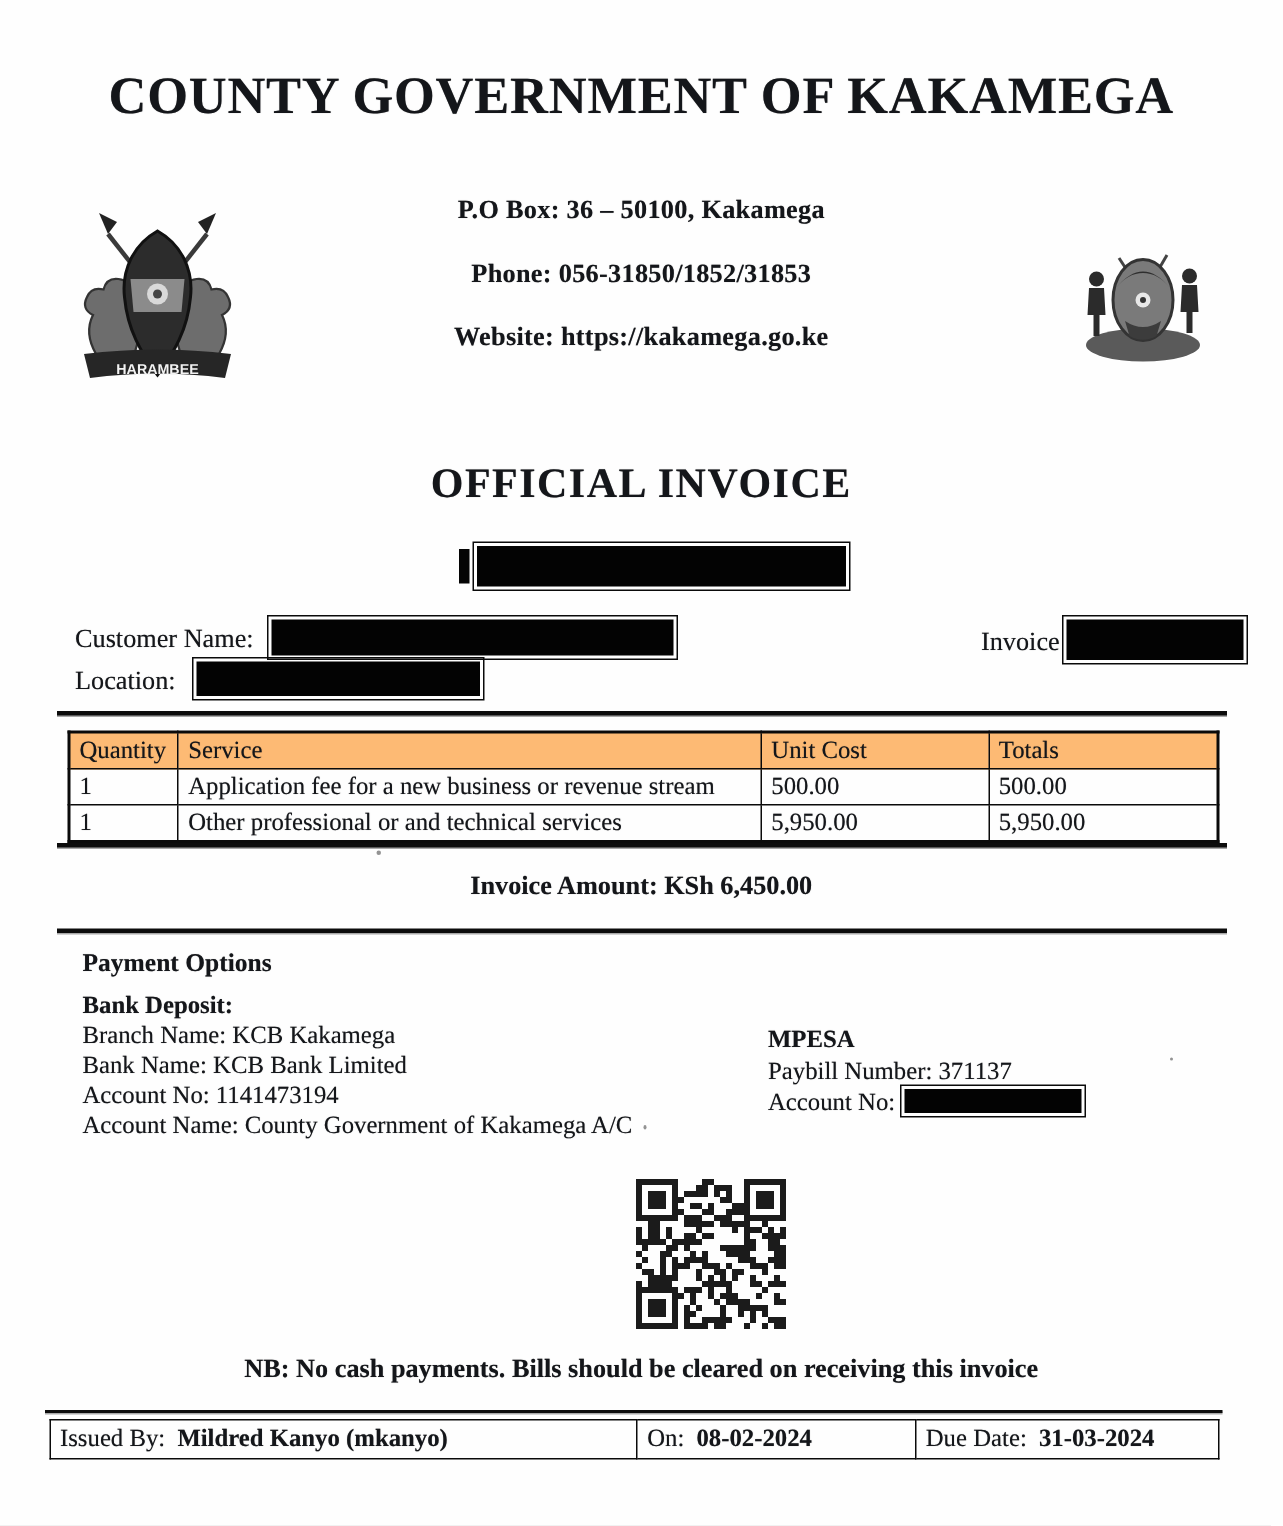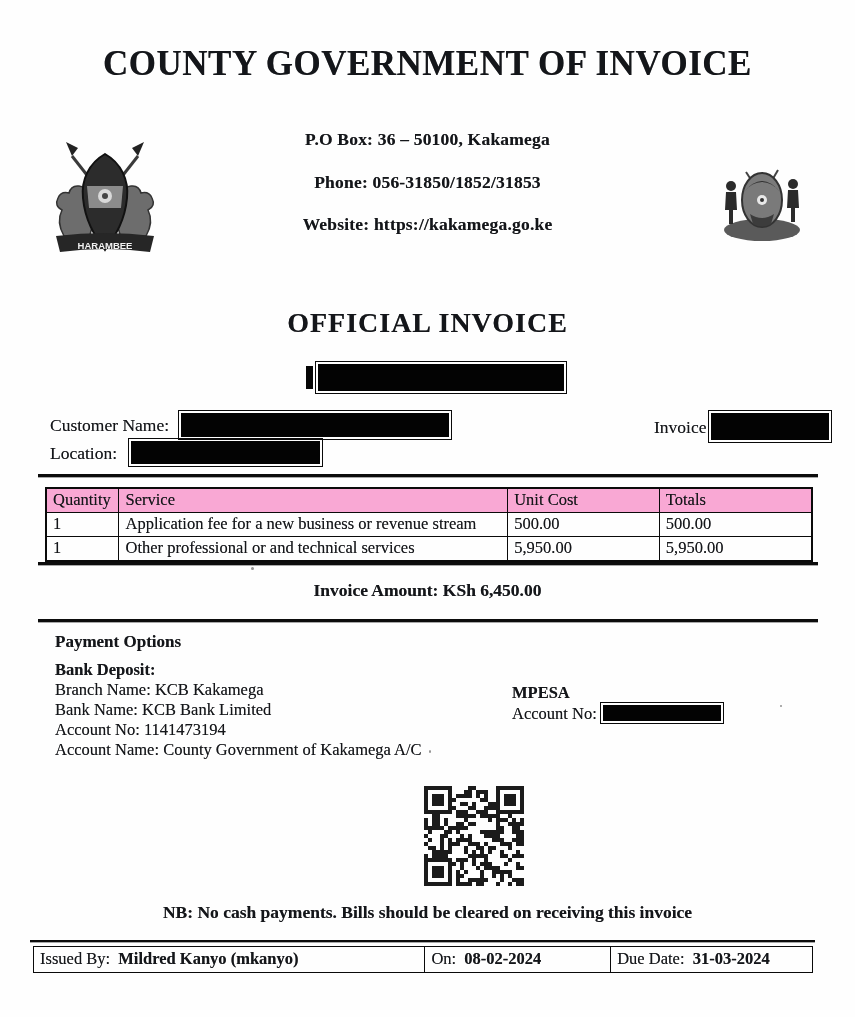--- a/index.html
+++ b/index.html
@@ -26,21 +26,21 @@
   .hr { background:#0c0c0c; box-shadow:0 1px 0 rgba(10,10,10,0.35); }
   table.items {
     position:absolute; left:45px; top:487px; width:768px;
     border-collapse:collapse; font-size:16.5px;
     border:2.2px solid #0a0a0a;
   }
   table.items th, table.items td {
     border:1.6px solid #0a0a0a; padding:1px 6px 2px 6px;
     text-align:left; font-weight:normal; height:23px;
   }
-  table.items thead th { background:#f9a8d4; }
+  table.items thead th { background:#fdba74; }
   .col-qty { width:73px; } .col-svc { width:390px; } .col-unit { width:152px; } .col-tot { width:153px; }
   .amount-line { top:580px; left:0; width:855px; text-align:center; font-size:17.5px; font-weight:bold; }
   .pay-heading { top:632px; left:55px; font-size:17px; font-weight:bold; }
   .bank-block { top:660px; left:55px; font-size:16.5px; line-height:20px; }
   .bank-block .bh { font-weight:bold; }
   .mpesa-block { top:682px; left:512px; font-size:16.5px; line-height:21px; }
   .mpesa-block .bh { font-weight:bold; }
   .inline-redact { display:inline-block; vertical-align:-2px; margin-left:6px; }
   .nb-line { top:902px; left:0; width:855px; text-align:center; font-size:17.5px; font-weight:bold; }
   table.footer {
@@ -51,21 +51,21 @@
   table.footer td { border:1.6px solid #0a0a0a; padding:2px 1px 3px 6px; height:26px; white-space:nowrap; }
   table.footer .bv { font-weight:bold; margin-left:4px; }
   .fc1 { width:392px; } .fc2 { width:186px; } .fc3 { width:202px; }
   .speck { position:absolute; background:rgba(40,40,40,0.5); border-radius:50%; }
 </style>
 </head>
 <body>
 
 <div id="page">
 
-  <div class="abs doc-title">COUNTY GOVERNMENT OF INVOICE</div>
+  <div class="abs doc-title">COUNTY GOVERNMENT OF KAKAMEGA</div>
 
   <div class="abs" style="left:42px; top:138px;">
     <svg width="126" height="132" viewBox="0 0 126 132">
 
       <g stroke="#3a3a3a" stroke-width="3">
         <line x1="30" y1="18" x2="96" y2="102"></line>
         <line x1="96" y1="18" x2="30" y2="102"></line>
       </g>
       <polygon points="30,18 24,4 36,10" fill="#222"></polygon>
       <polygon points="96,18 102,4 90,10" fill="#222"></polygon>
@@ -160,20 +160,21 @@
   <div class="abs bank-block">
     <div class="bh">Bank Deposit:</div>
     <div>Branch Name: KCB Kakamega</div>
     <div>Bank Name: KCB Bank Limited</div>
     <div>Account No: 1141473194</div>
     <div>Account Name: County Government of Kakamega A/C</div>
   </div>
 
   <div class="abs mpesa-block">
     <div class="bh">MPESA</div>
+    <div>Paybill Number: 371137</div>
     <div>
       <span>Account No:</span><span class="redact inline-redact" style="width:118px; height:16px;"></span>
     </div>
   </div>
 
   <div class="abs" style="left:424px; top:786px; width:100px; height:100px;"><svg width="100" height="100" viewBox="0 0 100 100" fill="#1b1b1b">
         <rect x="0" y="0" width="4" height="4"></rect>
         <rect x="4" y="0" width="4" height="4"></rect>
         <rect x="8" y="0" width="4" height="4"></rect>
         <rect x="12" y="0" width="4" height="4"></rect>

